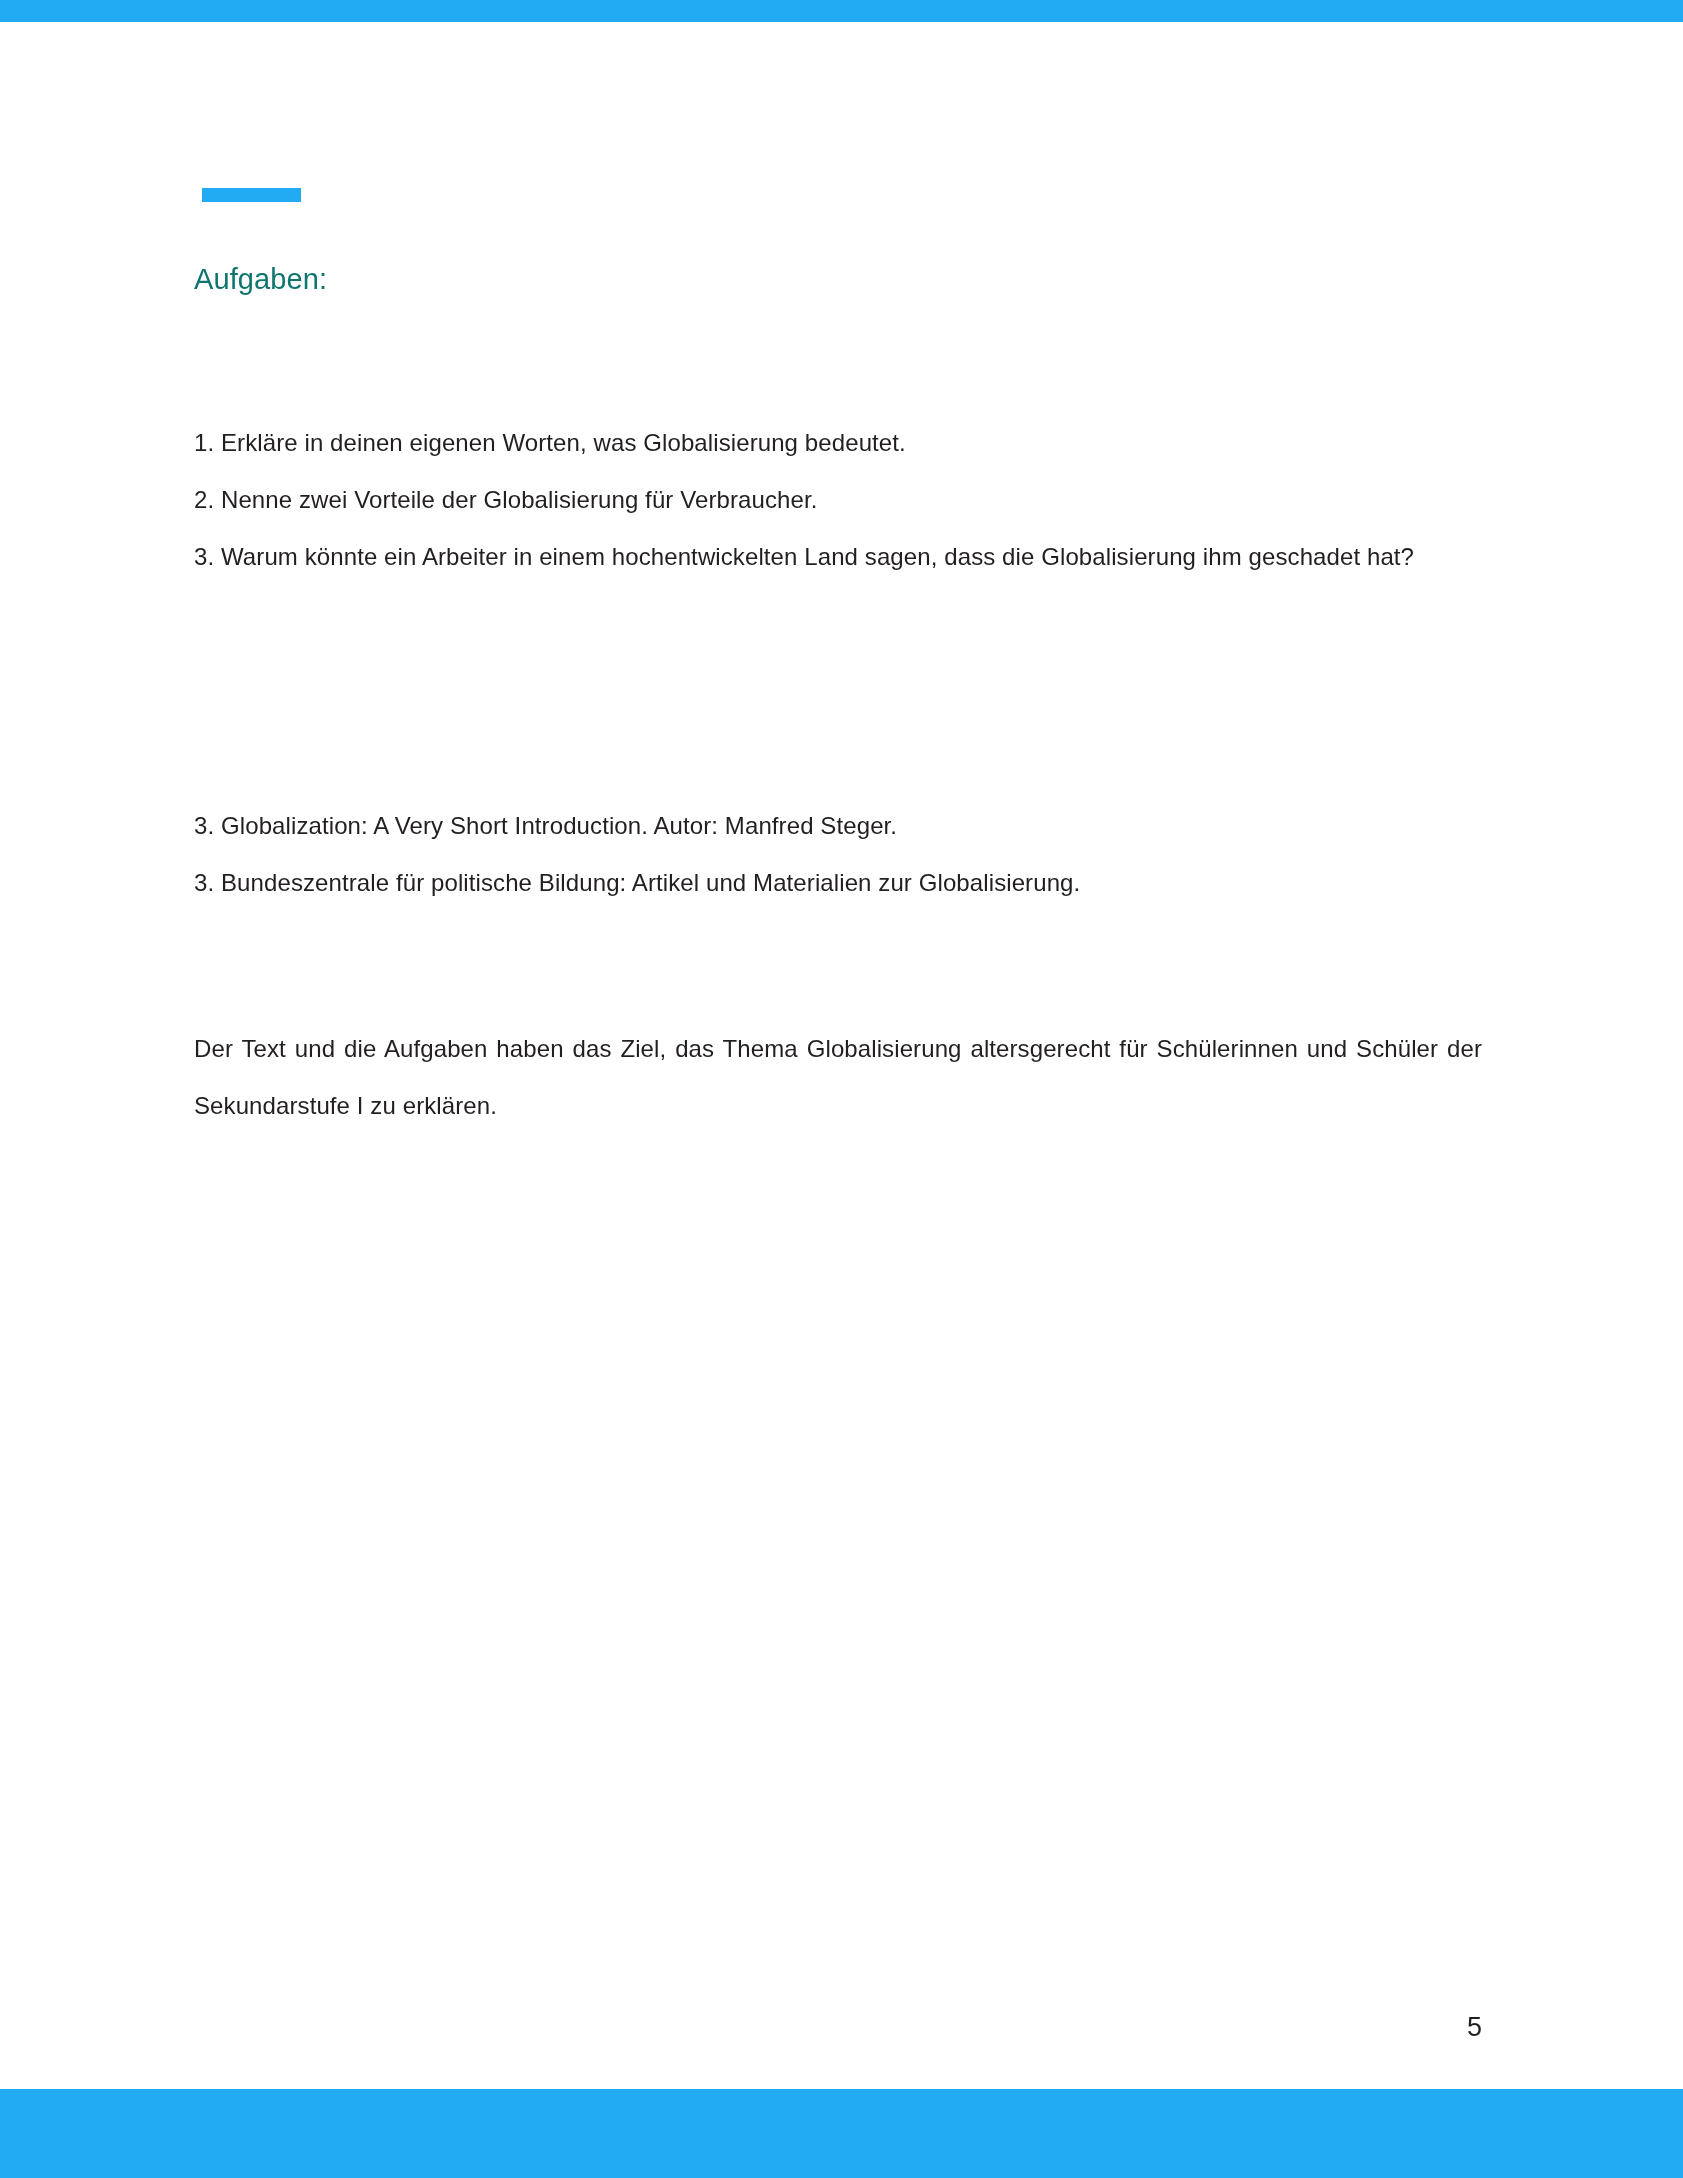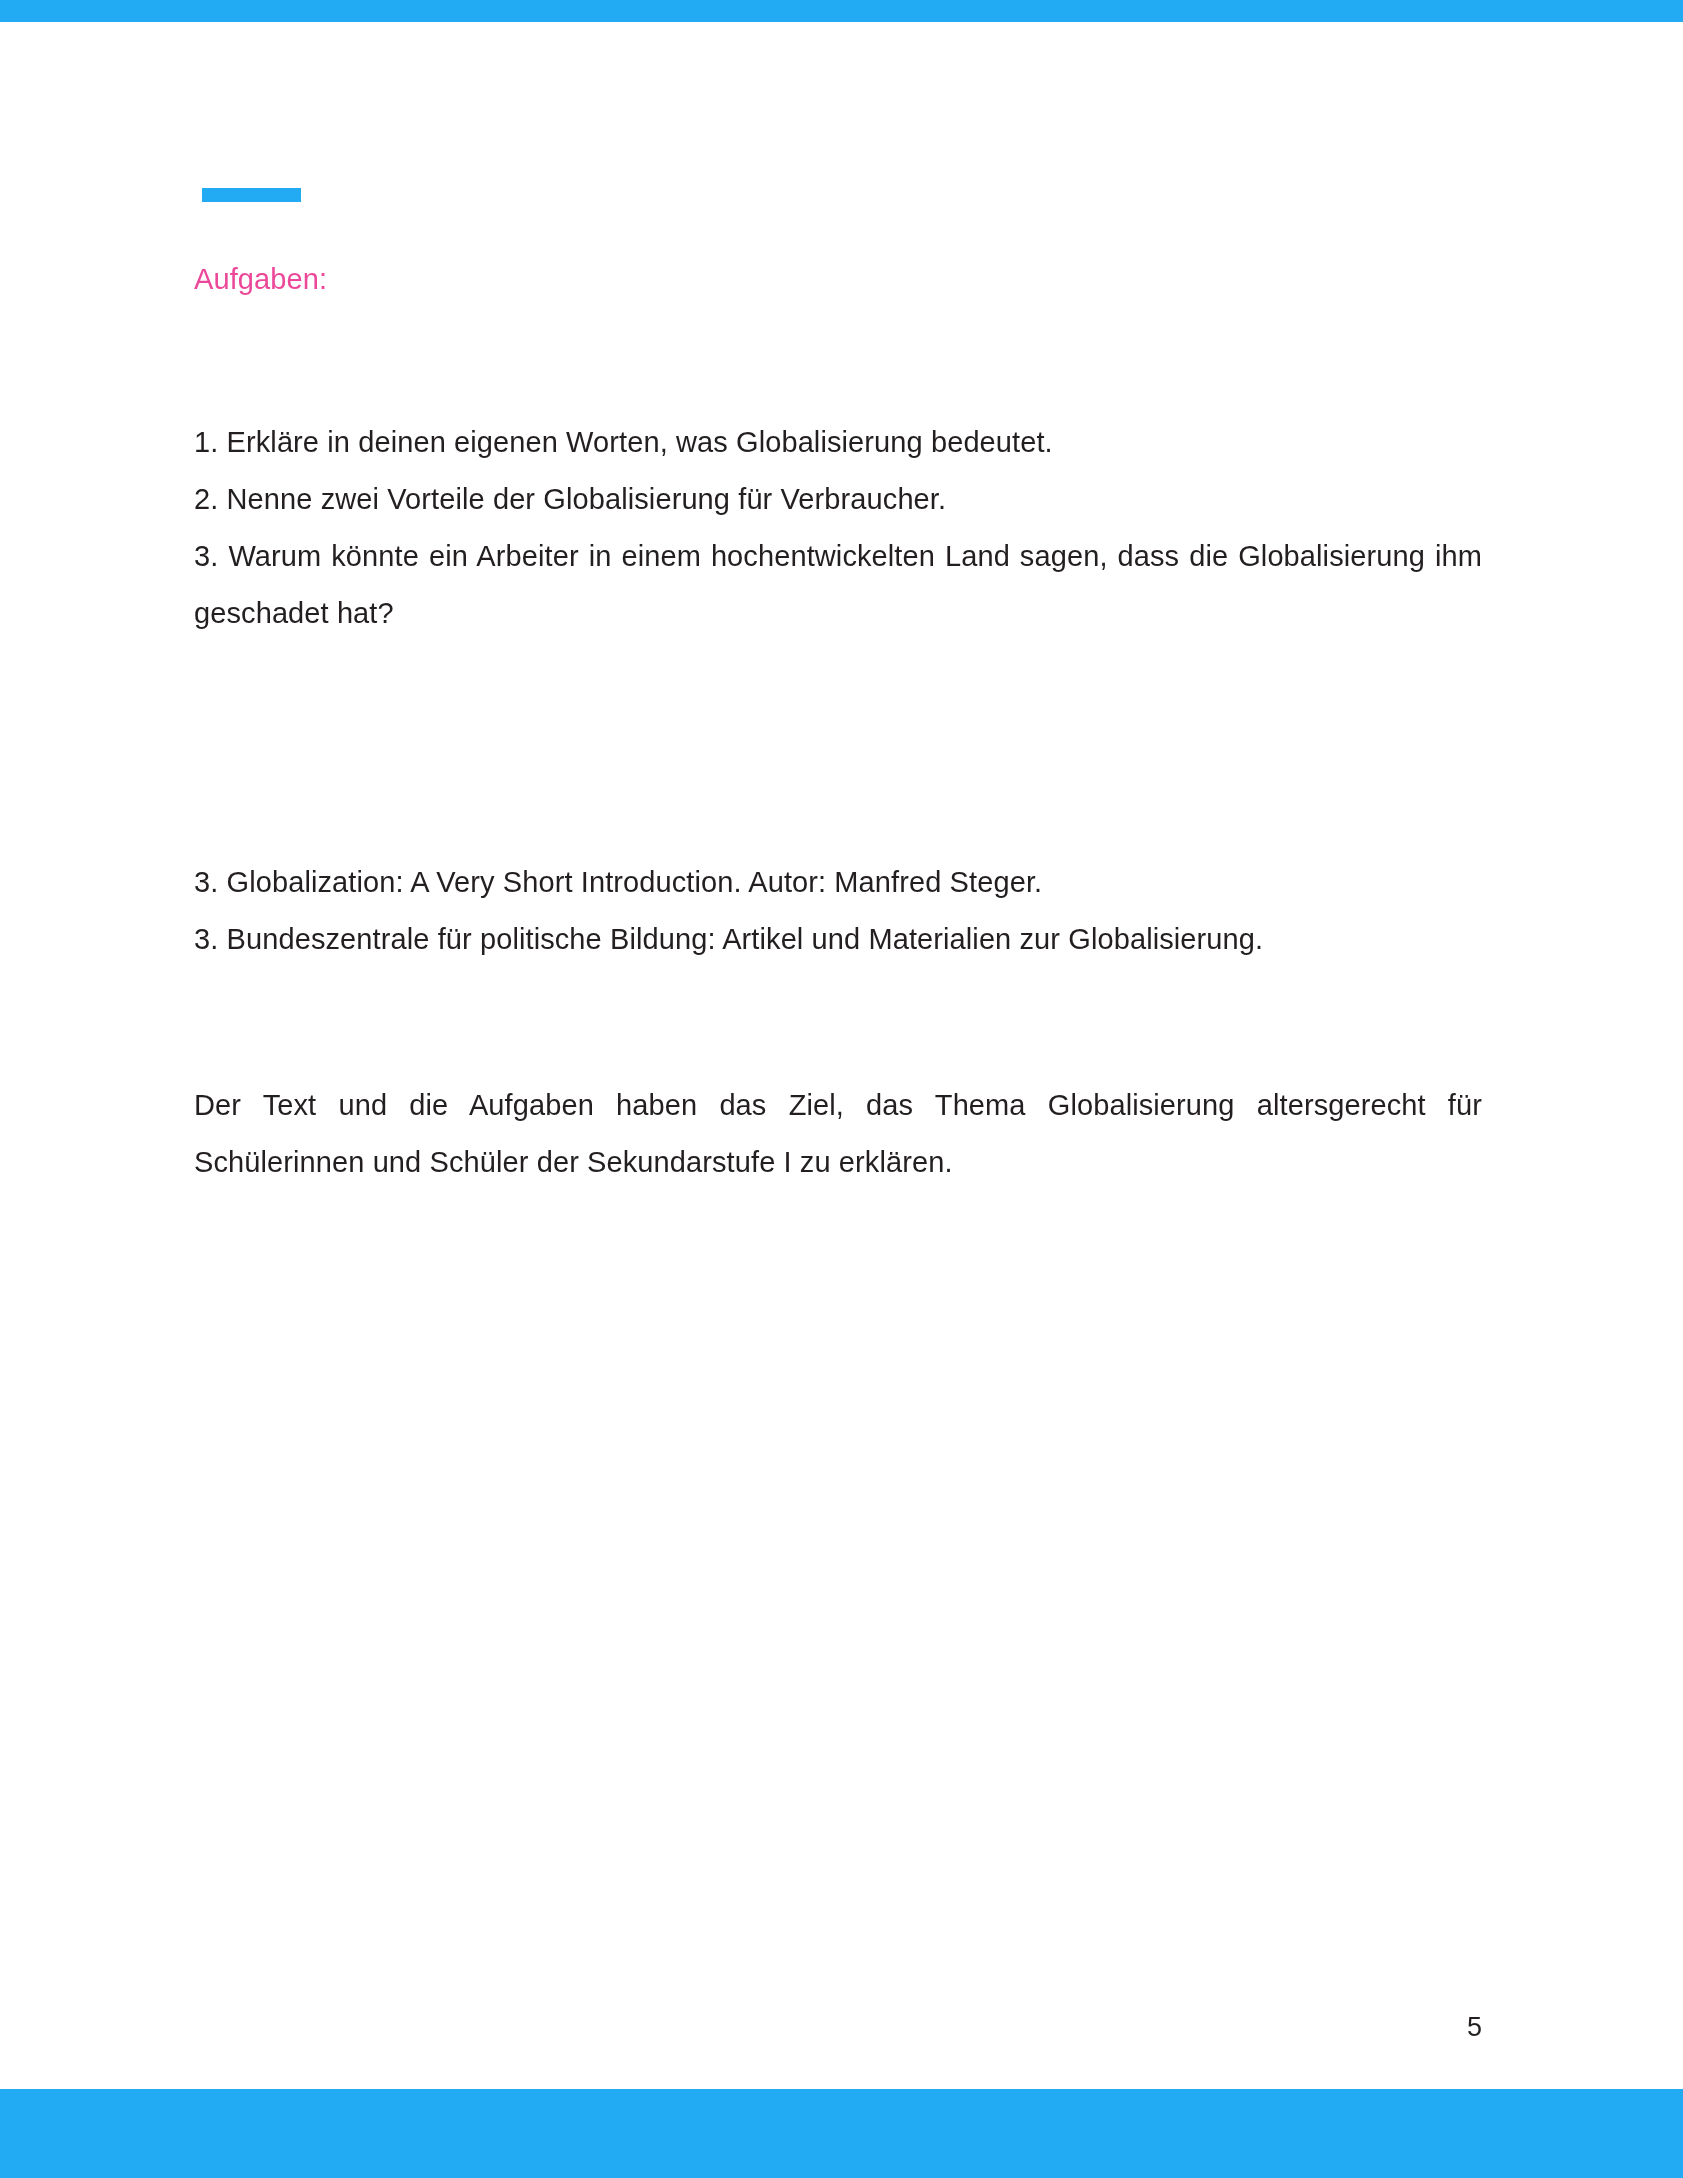--- a/index.html
+++ b/index.html
@@ -57,26 +57,26 @@
     left: 0;
     top: 259px;
     width: 1288px;
   }
 
   .section-heading {
     font-size: 29px;
     line-height: 40px;
     font-weight: 400;
     letter-spacing: 0.1px;
-    color: #ec4899;
+    color: #0f766e;
     margin: 0;
   }
 
   .para {
-    font-size: 29px;
+    font-size: 24px;
     line-height: 57px;
     font-weight: 400;
     letter-spacing: 0.1px;
     color: #231f20;
     margin: 0;
     text-align: justify;
     text-justify: inter-word;
   }
 
   

